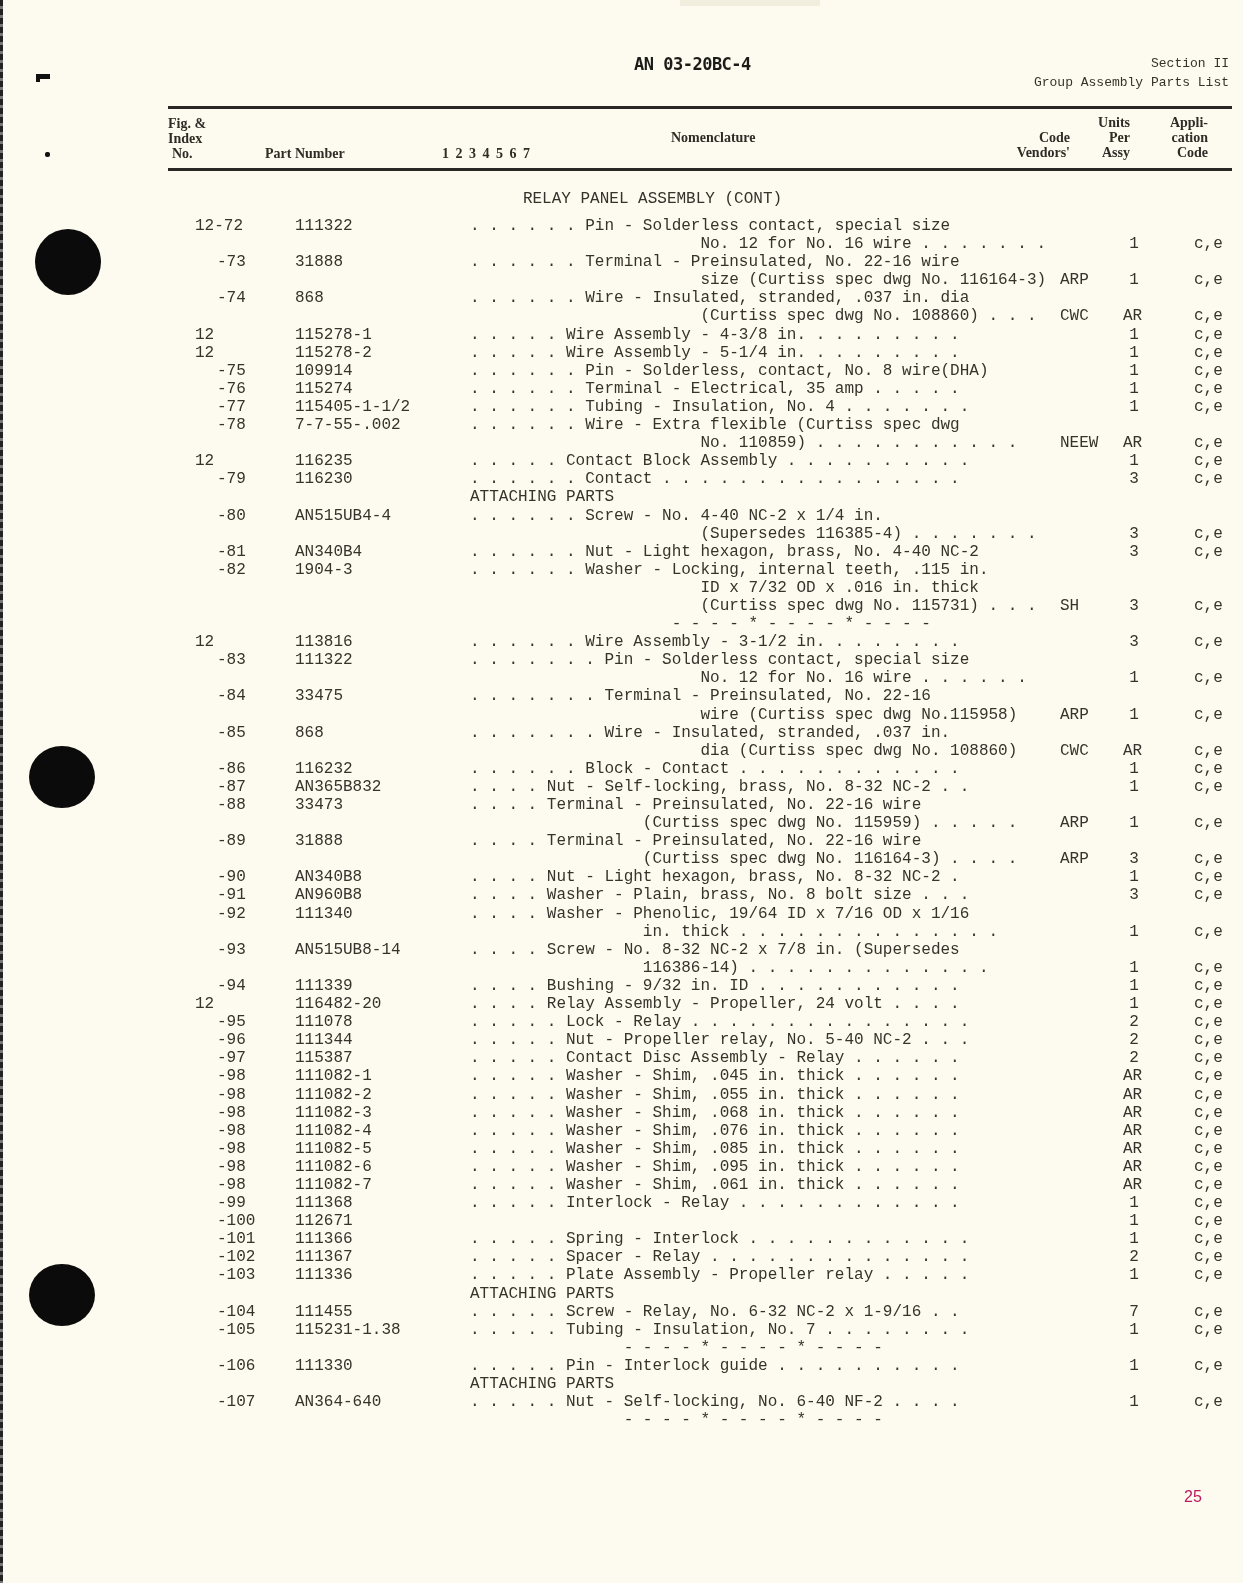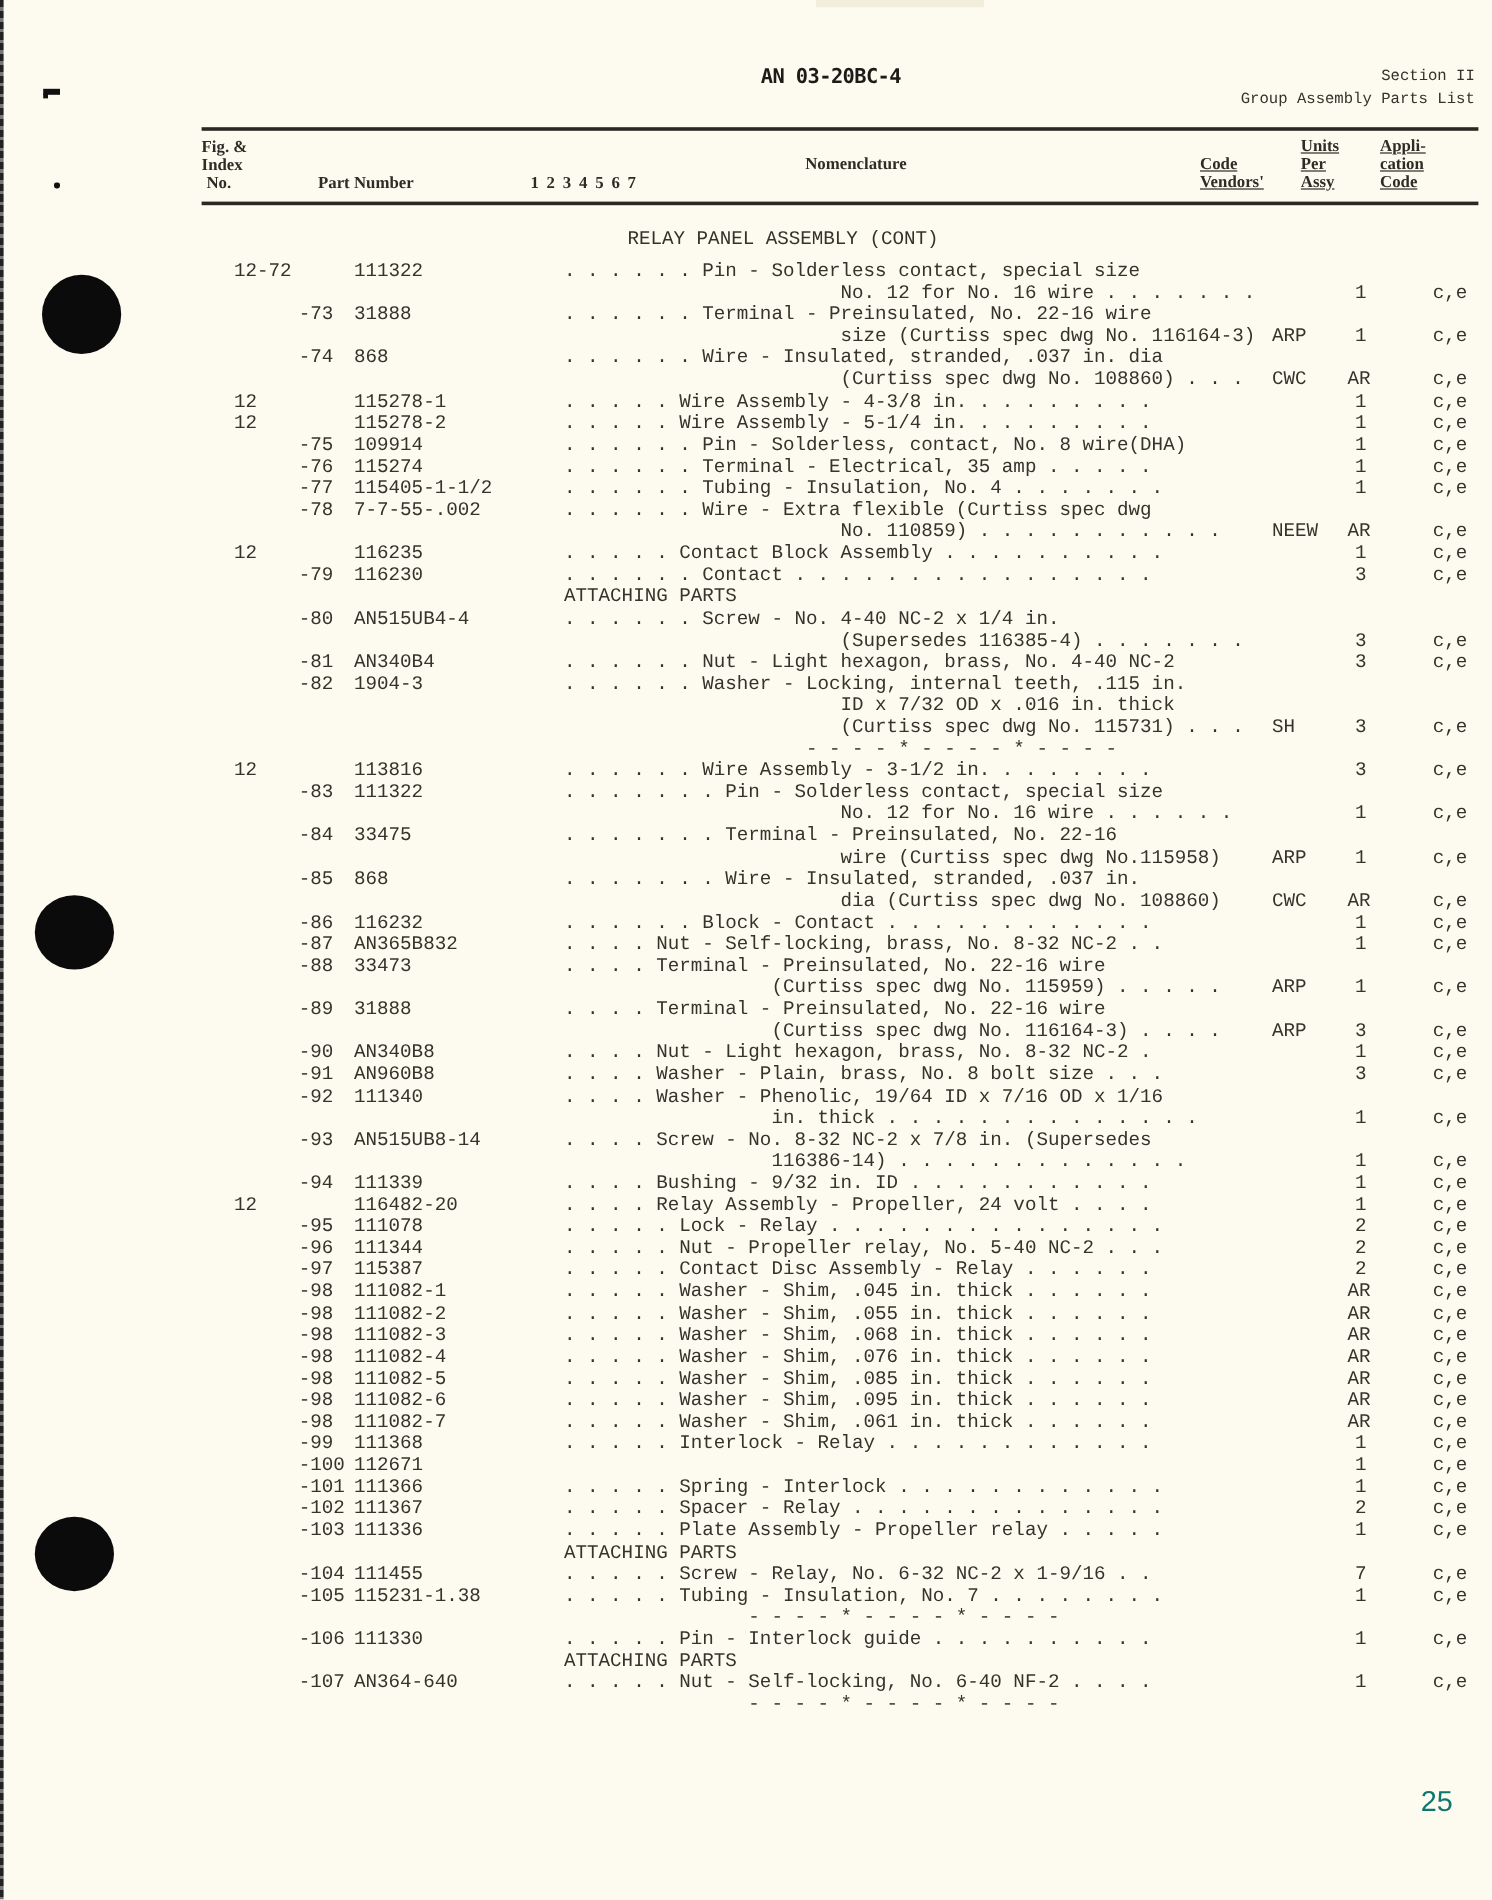--- a/index.html
+++ b/index.html
@@ -29,42 +29,42 @@
     font-size: 13px; line-height: 19px; color: #35322c;
   }
   .rule {
     position: absolute; left: 168px; width: 1064px; height: 3px;
     background: #2a2824;
   }
   .hdr {
     position: absolute; font-family: "Liberation Serif", "DejaVu Serif", serif;
     font-weight: bold; font-size: 14px; line-height: 15px; color: #2f2c27;
   }
-  .hdr.center { text-align: left; text-decoration: underline; }
+  .hdr.center { text-align: right; }
   .table-title {
     position: absolute; left: 0; width: 1305px; top: 190px; text-align: center;
     font-size: 16px; color: #35322c;
   }
   .rows { position: absolute; left: 0; top: 217px; width: 1243px; padding-left: 27px; }
   .line {
     position: relative; height: 18.1px; font-size: 16px; line-height: 18px;
     white-space: pre; color: #36332d;
   }
   .line span { position: absolute; top: 0; }
   .c-idx  { left: 168px; }
-  .c-idx.indent { left: 190px; margin-left: 32px; }
+  .c-idx.indent { left: 190px; }
   .c-part { left: 268px; }
   .c-nom  { left: 443px; }
   .c-code { left: 1033px; }
   .c-units { left: 1100px; width: 14px; text-align: center; }
   .c-units.wide { left: 1096px; }
   .c-app  { left: 1167px; }
   .page-num {
     position: absolute; left: 1184px; top: 1488px;
-    font-family: "Liberation Sans", sans-serif; font-size: 24px; color: #0f766e;
+    font-family: "Liberation Sans", sans-serif; font-size: 16px; color: #be185d;
   }
   .top-ghost {
     position: absolute; left: 680px; top: 0px; width: 140px; height: 6px;
     background: #ebe6d2; opacity: 0.6;
   }
 </style>
 </head>
 <body>
 
 <div class="page-edge"></div>

